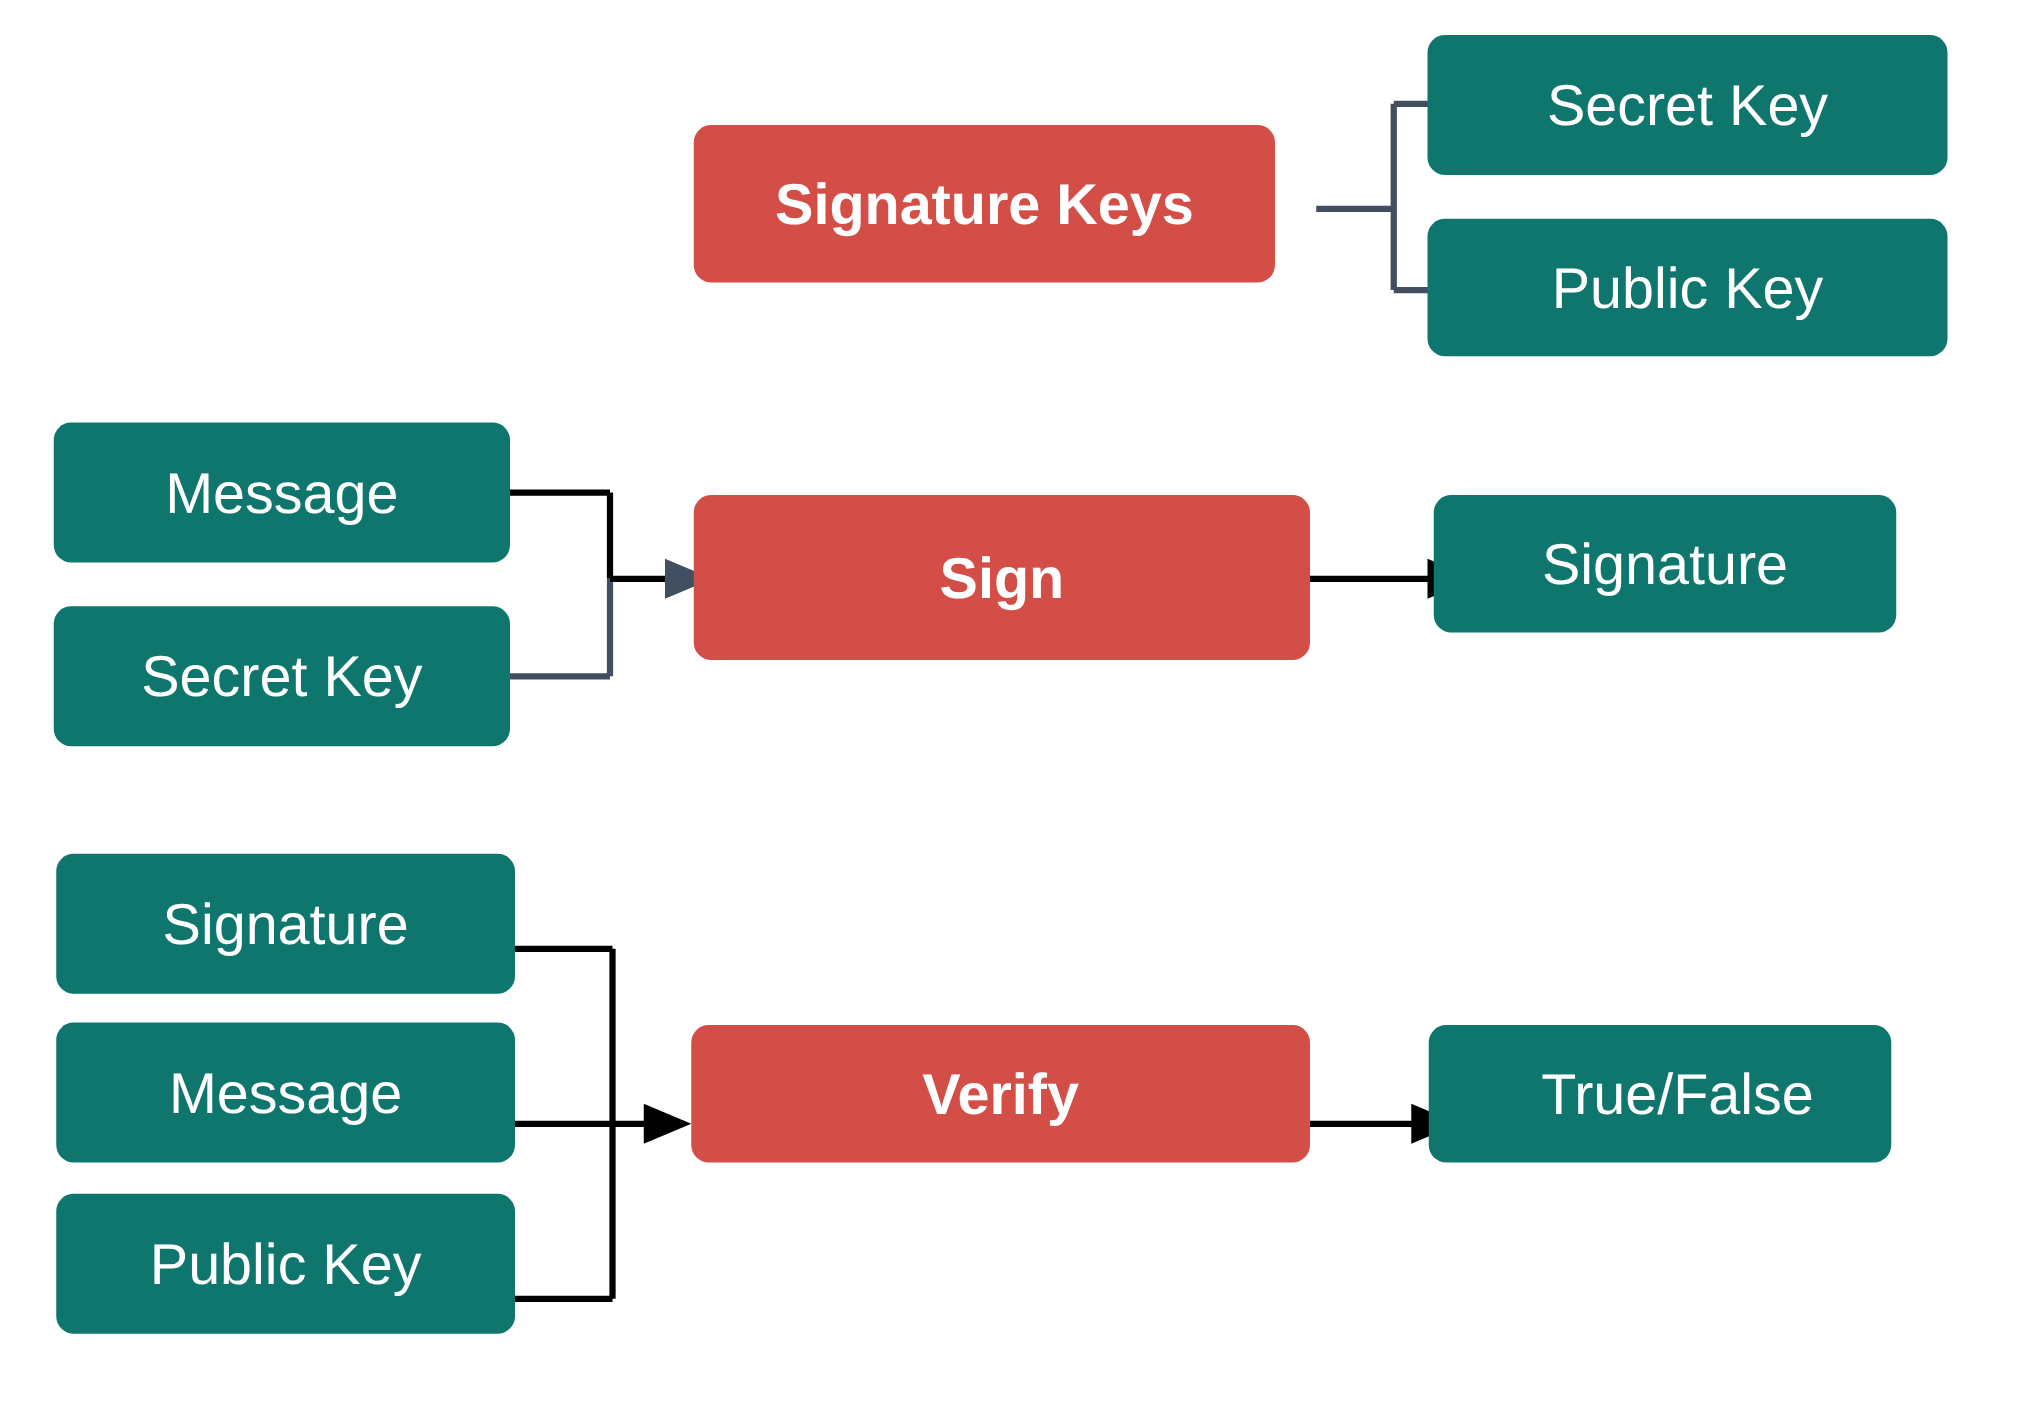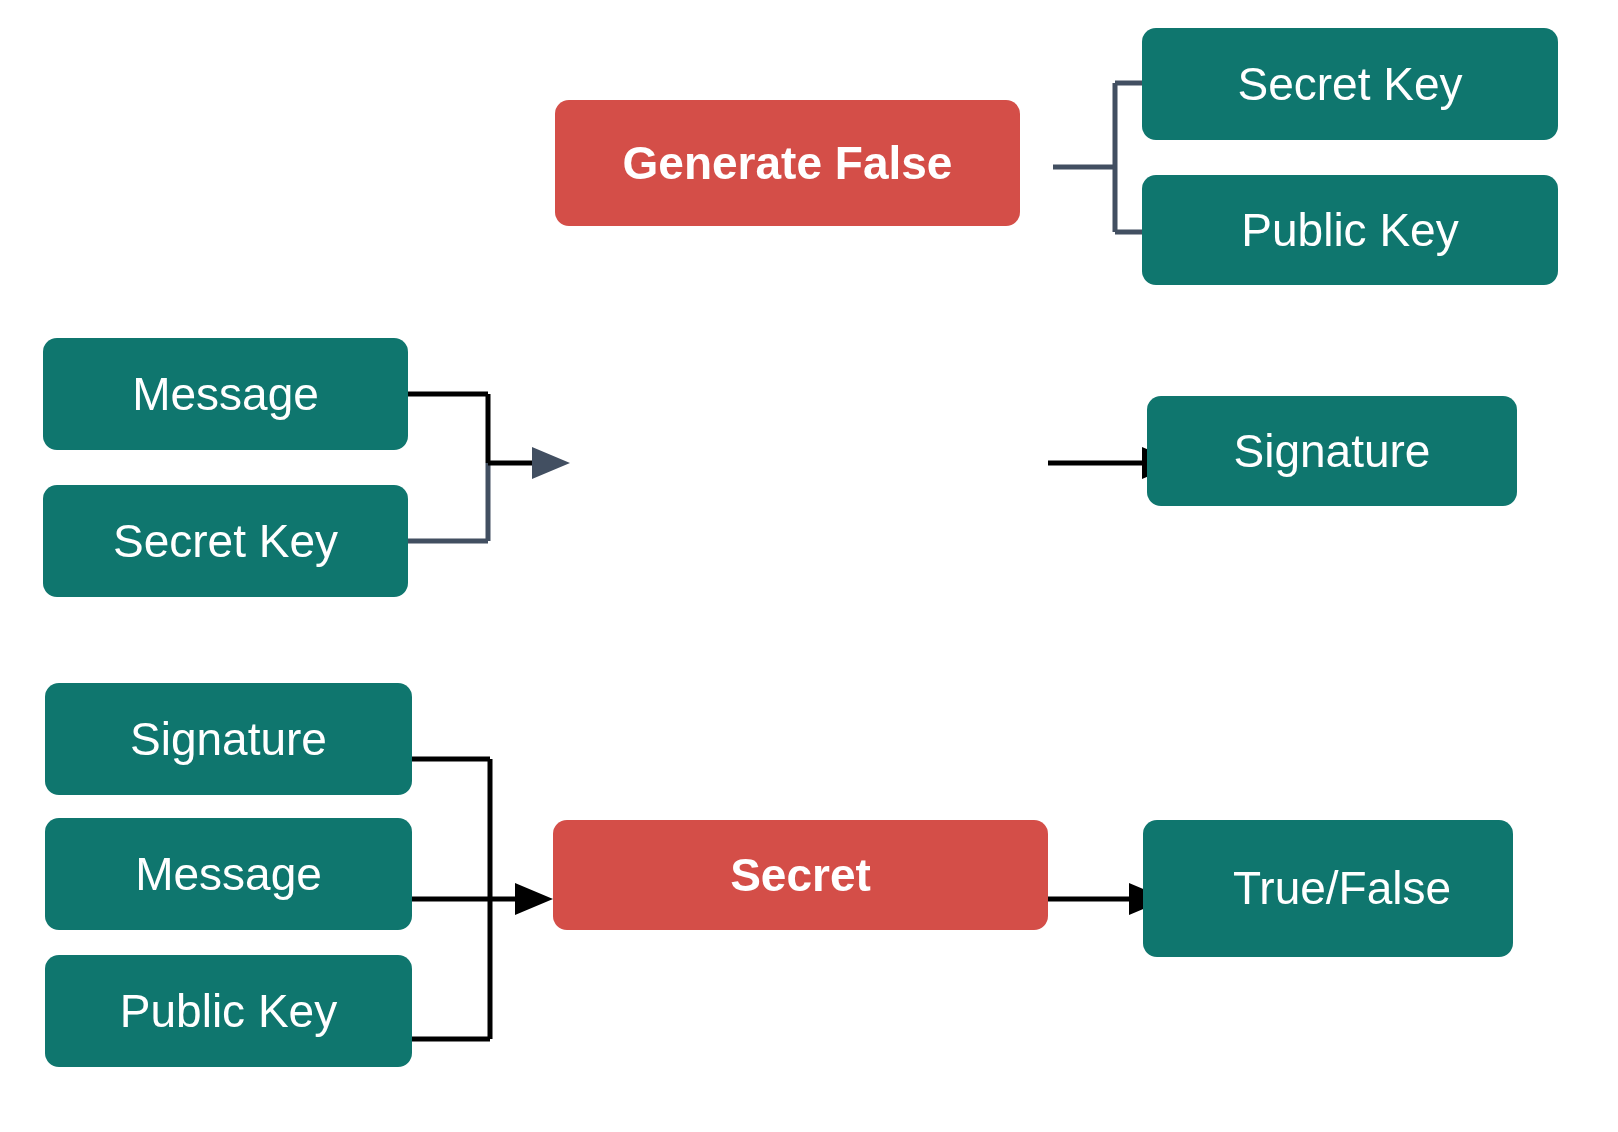--- a/index.html
+++ b/index.html
@@ -101,36 +101,37 @@
       <path class="conn-black" d="M 490 899 L 518 899"></path>
       <polygon class="head-black" points="515,883 553,899 515,915"></polygon>
     </g>
 
     <g>
       <path class="conn-black" d="M 1048 899 L 1132 899"></path>
       <polygon class="head-black" points="1129,883 1167,899 1129,915"></polygon>
     </g>
   </svg>
 
-  <div class="node process" style="left:555px; top:100px; width:465px; height:126px;">Generate False</div>
+  <div class="node process" style="left:555px; top:100px; width:465px; height:126px;">Signature Keys</div>
 
   <div class="node data" style="left:1142px; top:28px; width:416px; height:112px;">Secret Key</div>
 
   <div class="node data" style="left:1142px; top:175px; width:416px; height:110px;">Public Key</div>
 
   <div class="node data" style="left:43px; top:338px; width:365px; height:112px;">Message</div>
 
   <div class="node data" style="left:43px; top:485px; width:365px; height:112px;">Secret Key</div>
 
+  <div class="node process" style="left:555px; top:396px; width:493px; height:132px;">Sign</div>
 
   <div class="node data" style="left:1147px; top:396px; width:370px; height:110px;">Signature</div>
 
   <div class="node data" style="left:45px; top:683px; width:367px; height:112px;">Signature</div>
 
   <div class="node data" style="left:45px; top:818px; width:367px; height:112px;">Message</div>
 
   <div class="node data" style="left:45px; top:955px; width:367px; height:112px;">Public Key</div>
 
-  <div class="node process" style="left:553px; top:820px; width:495px; height:110px;">Secret</div>
+  <div class="node process" style="left:553px; top:820px; width:495px; height:110px;">Verify</div>
 
-  <div class="node data" style="left:1143px; top:820px; width:370px; height:137px;padding-left:28px;">True/False</div>
+  <div class="node data" style="left:1143px; top:820px; width:370px; height:110px;padding-left:28px;">True/False</div>
 
 </div>
 
 </body></html>

